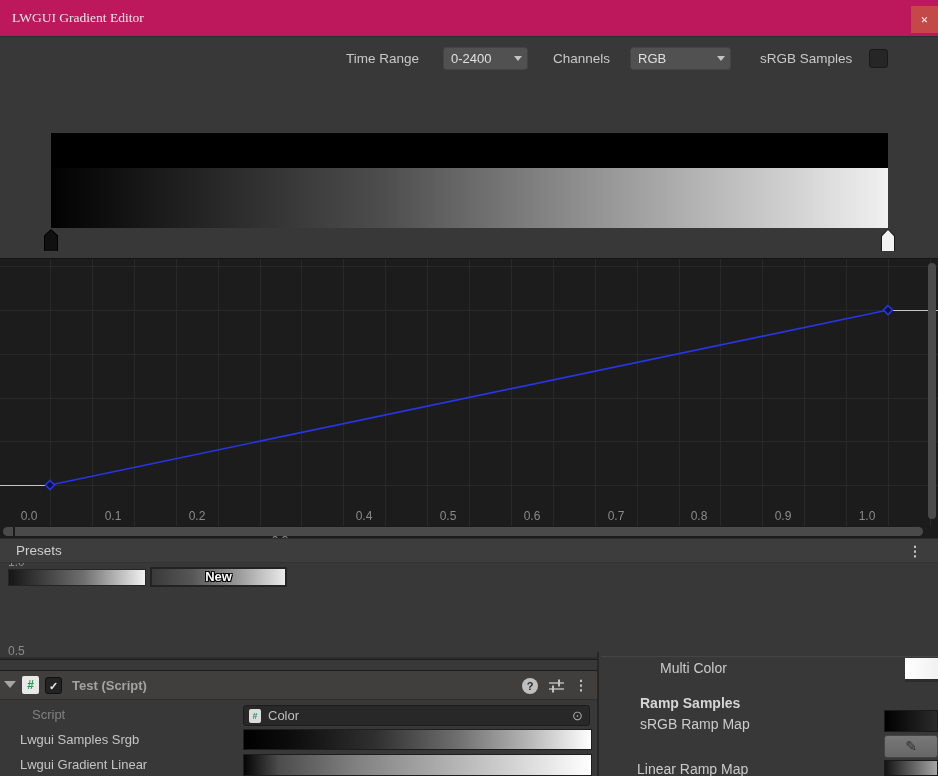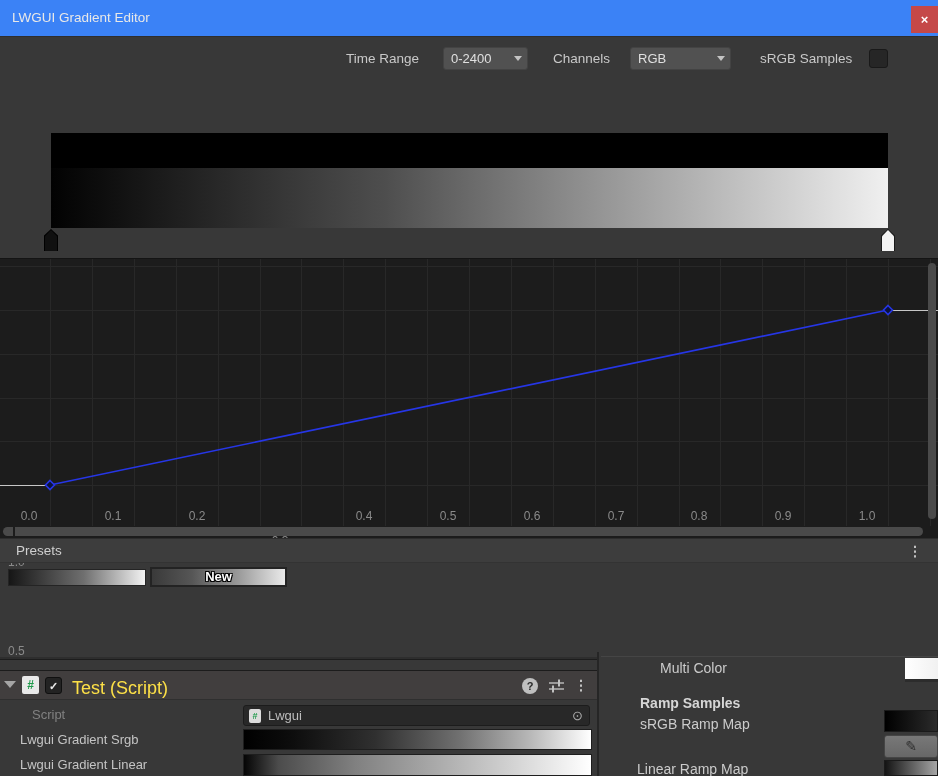--- a/index.html
+++ b/index.html
@@ -2,22 +2,22 @@
 <html><head>
 <meta charset="utf-8">
 <style>
   * { box-sizing: border-box; margin: 0; padding: 0; }
   html,body { background:#2b2b2b; }
   body { font-family: "Liberation Sans", sans-serif; }
   .root { position:relative; width:938px; height:776px; background:#383838; overflow:hidden;
           font-family:"Liberation Sans", sans-serif; }
 
   
-  .titlebar { position:absolute; left:0; top:0; width:938px; height:37px; background:#3b82f6;
-              border-bottom:1px solid #2e2e2e; }
+  .titlebar { position:absolute; left:0; top:0; width:938px; height:37px; background:#be185d;
+              border-bottom:1px solid #2e2e2e;font-family:Liberation Serif, serif; }
   .titlebar .title { position:absolute; left:12px; top:10px; font-size:13.5px; color:#e8e8e8; }
   .close-btn { position:absolute; left:911px; top:6px; width:27px; height:27px; background:#C54848;
                color:#fff; font-size:13px; font-weight:bold; text-align:center; line-height:27px; cursor:pointer; }
 
   
   .tb-label { position:absolute; top:51px; font-size:13.5px; color:#c9c9c9; }
   .dropdown { position:absolute; top:47px; height:23px; background:#515151; border:1px solid #434343;
               border-radius:3px; color:#e0e0e0; font-size:13px; line-height:21px; padding:0 18px 0 7px; }
   .dropdown .caret { position:absolute; right:5px; top:8px; width:0; height:0;
                      border-left:4px solid transparent; border-right:4px solid transparent;
@@ -73,21 +73,21 @@
   .insp-header { position:absolute; left:0; top:9px; width:597px; height:30px; background:#413E3E;
                  border-top:1px solid #1c1c1c; border-bottom:1px solid #2f2f2f; }
   .foldout { position:absolute; left:4px; top:10px; width:0; height:0;
              border-left:6px solid transparent; border-right:6px solid transparent;
              border-top:7px solid #a5a5a5; }
   .script-icon { position:absolute; width:17px; height:18px; background:#e9e9e9; border-radius:2px;
                  color:#1f9a4b; font-weight:bold; font-size:12px; text-align:center; line-height:18px; }
   .insp-check { position:absolute; left:45px; top:6px; width:17px; height:17px; background:#232323;
                 border:1px solid #101010; border-radius:3px; color:#e8e8e8; font-size:11px;
                 font-weight:bold; text-align:center; line-height:16px; }
-  .insp-title { position:absolute; left:72px; top:7px; font-size:18px; font-weight:normal; color:#fde047; }
+  .insp-title { position:absolute; left:72px; top:7px; font-size:13px; font-weight:bold; color:#a3a3a3; }
   .help-icon { position:absolute; left:522px; top:7px; width:16px; height:16px; border-radius:50%;
                background:#bfbfbf; color:#2a2a2a; font-size:11px; font-weight:bold; text-align:center; line-height:16px; }
   .sliders-icon { position:absolute; left:548px; top:7px; width:17px; height:16px; }
   .insp-kebab { position:absolute; left:574px; top:6px; }
   .insp-label { position:absolute; left:20px; font-size:13px; color:#c4c4c4; }
   .insp-label.dim { color:#818181;margin-left:12px; }
   .obj-field { position:absolute; left:243px; top:44px; width:347px; height:21px; background:#282828;
                border:1px solid #1c1c1c; border-radius:3px; }
   .obj-field .mini-icon { position:absolute; left:5px; top:3px; width:12px; height:14px; background:#dcdcdc;
                           border-radius:2px; color:#1f9a4b; font-weight:bold; font-size:9px; text-align:center; line-height:14px; }
@@ -229,25 +229,25 @@
         <line x1="11" y1="1.5" x2="11" y2="8.5" stroke="#c0c0c0" stroke-width="2"></line>
         <line x1="1" y1="11" x2="16" y2="11" stroke="#c0c0c0" stroke-width="1.4"></line>
         <line x1="5" y1="7.5" x2="5" y2="14.5" stroke="#c0c0c0" stroke-width="2"></line>
       </svg>
       <div class="kebab insp-kebab">⋮</div>
     </div>
 
     <div class="insp-label dim" style="top:46px;">Script</div>
     <div class="obj-field">
       <div class="mini-icon">#</div>
-      <div class="val">Lwgui</div>
+      <div class="val">Color</div>
       <div class="picker-icon">⊙</div>
     </div>
 
-    <div class="insp-label" style="top:71px;">Lwgui Gradient Srgb</div>
+    <div class="insp-label" style="top:71px;">Lwgui Samples Srgb</div>
     <div class="grad-field grad-srgb"></div>
 
     <div class="insp-label" style="top:96px;">Lwgui Gradient Linear</div>
     <div class="grad-field grad-linear"></div>
   </div>
 
   <div class="panel-divider"></div>
 
   <div class="right-panel">
     <div class="rp-topline"></div>

